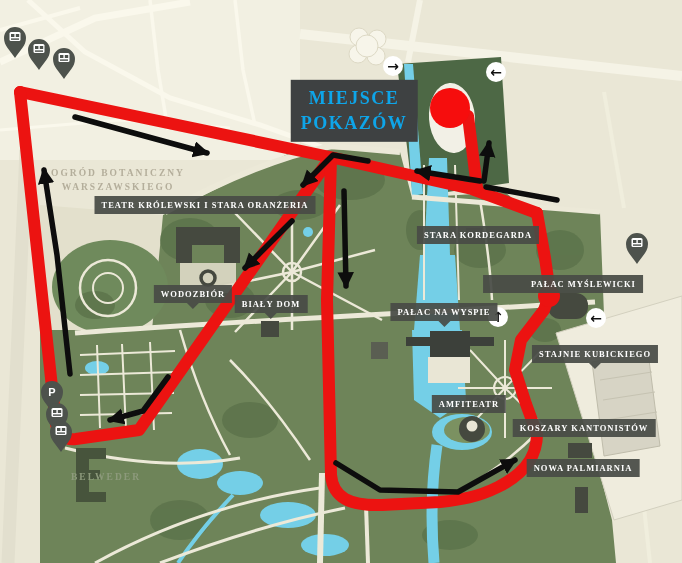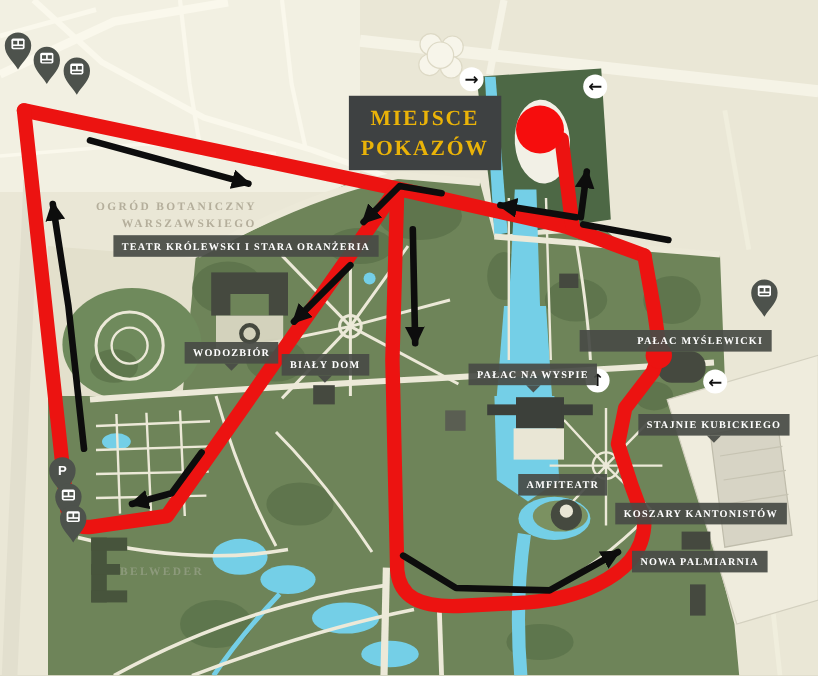--- a/index.html
+++ b/index.html
@@ -7,26 +7,26 @@
          font-family:"Liberation Serif",serif;background:#eae7d6;}
   #basemap{position:absolute;left:0;top:0;}
   .map-label{position:absolute;transform:translate(-50%,-50%);
     background:rgba(72,75,70,0.93);color:#fff;font-weight:bold;
     font-size:8.5px;letter-spacing:1px;white-space:nowrap;
     padding:4px 7px;z-index:30;text-align:center;}
   .map-label.tail::after{content:"";position:absolute;left:50%;top:100%;
     transform:translateX(-50%);border:6px solid transparent;
     border-top-color:rgba(72,75,70,0.93);border-bottom-width:0;}
   #title-box{position:absolute;transform:translate(-50%,-50%);
-    background:#3e4142;color:#eab308;font-weight:bold;font-size:18px;
+    background:#3e4142;color:#0ea5e9;font-weight:bold;font-size:18px;
     letter-spacing:1.5px;text-align:center;line-height:1.4;
     padding:6px 10px;z-index:40;}
   .faint-label{position:absolute;transform:translate(-50%,-50%);
     color:#b4ae9b;font-weight:bold;font-size:9.5px;letter-spacing:2px;
-    text-align:right;line-height:1.45;white-space:nowrap;z-index:5;margin-left:29px;}
+    text-align:center;line-height:1.45;white-space:nowrap;z-index:5;}
   #belweder-label{color:#8d9a7c;}
 </style>
 </head>
 <body>
 
 <div id="stage">
 
 <svg id="basemap" width="682" height="563" viewBox="0 0 682 563">
   <defs>
     <marker id="ah" markerUnits="strokeWidth" markerWidth="3.4" markerHeight="3.4" refX="2.5" refY="1.5" orient="auto">
@@ -271,19 +271,20 @@
 <div class="faint-label" style="left:118px;top:181px;">
   <div>OGRÓD BOTANICZNY</div>
   <div>WARSZAWSKIEGO</div>
 </div>
 <div class="faint-label" id="belweder-label" style="left:106px;top:478px;">BELWEDER</div>
 
 <div class="map-label" style="left:205px;top:205px;">TEATR KRÓLEWSKI I STARA ORANŻERIA</div>
 <div class="map-label tail" style="left:193px;top:294px;">WODOZBIÓR</div>
 <div class="map-label tail" style="left:271px;top:304px;">BIAŁY DOM</div>
 <div class="map-label tail" style="left:444px;top:312px;">PAŁAC NA WYSPIE</div>
+<div class="map-label" style="left:478px;top:235px;">STARA KORDEGARDA</div>
 <div class="map-label" style="left:563px;top:284px;padding-left:48px;">PAŁAC MYŚLEWICKI</div>
 <div class="map-label tail" style="left:595px;top:354px;">STAJNIE KUBICKIEGO</div>
 <div class="map-label" style="left:469px;top:404px;">AMFITEATR</div>
 <div class="map-label" style="left:584px;top:428px;">KOSZARY KANTONISTÓW</div>
 <div class="map-label" style="left:583px;top:468px;">NOWA PALMIARNIA</div>
 
 </div>
 
 </body></html>

